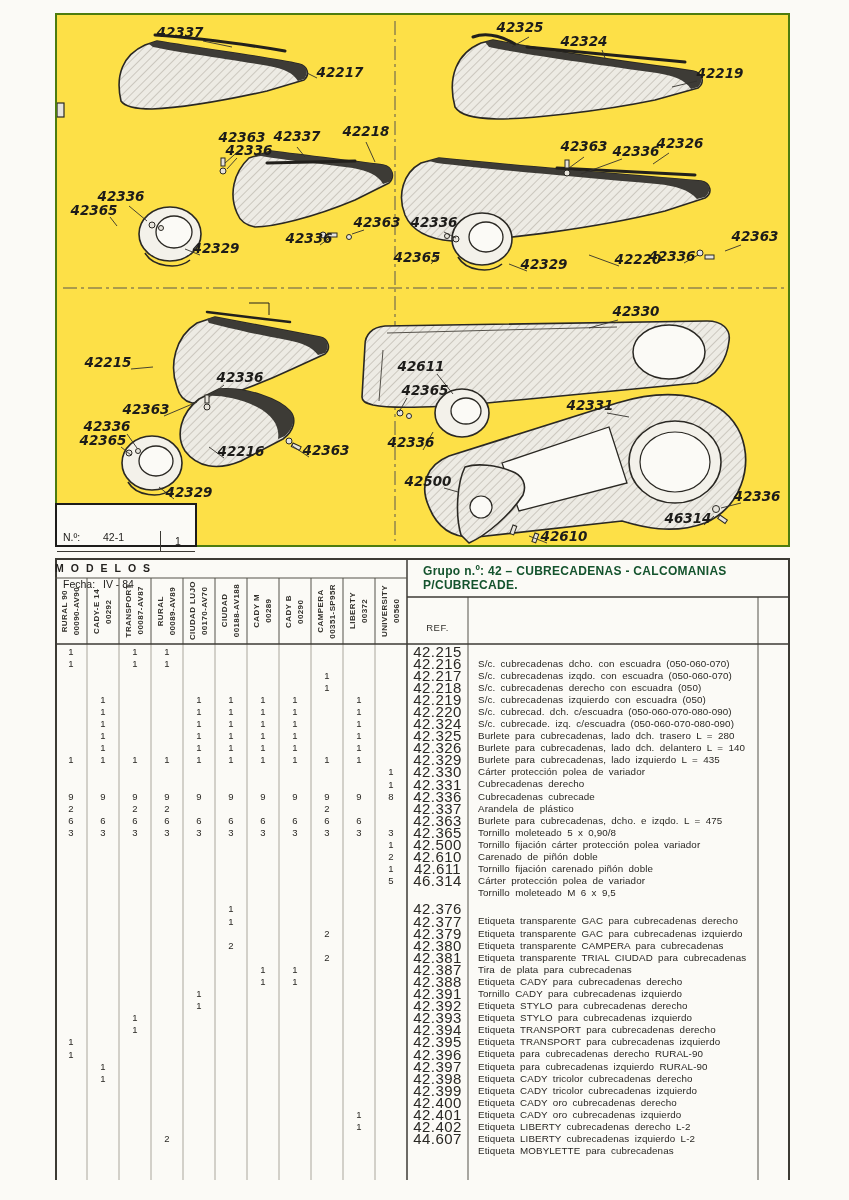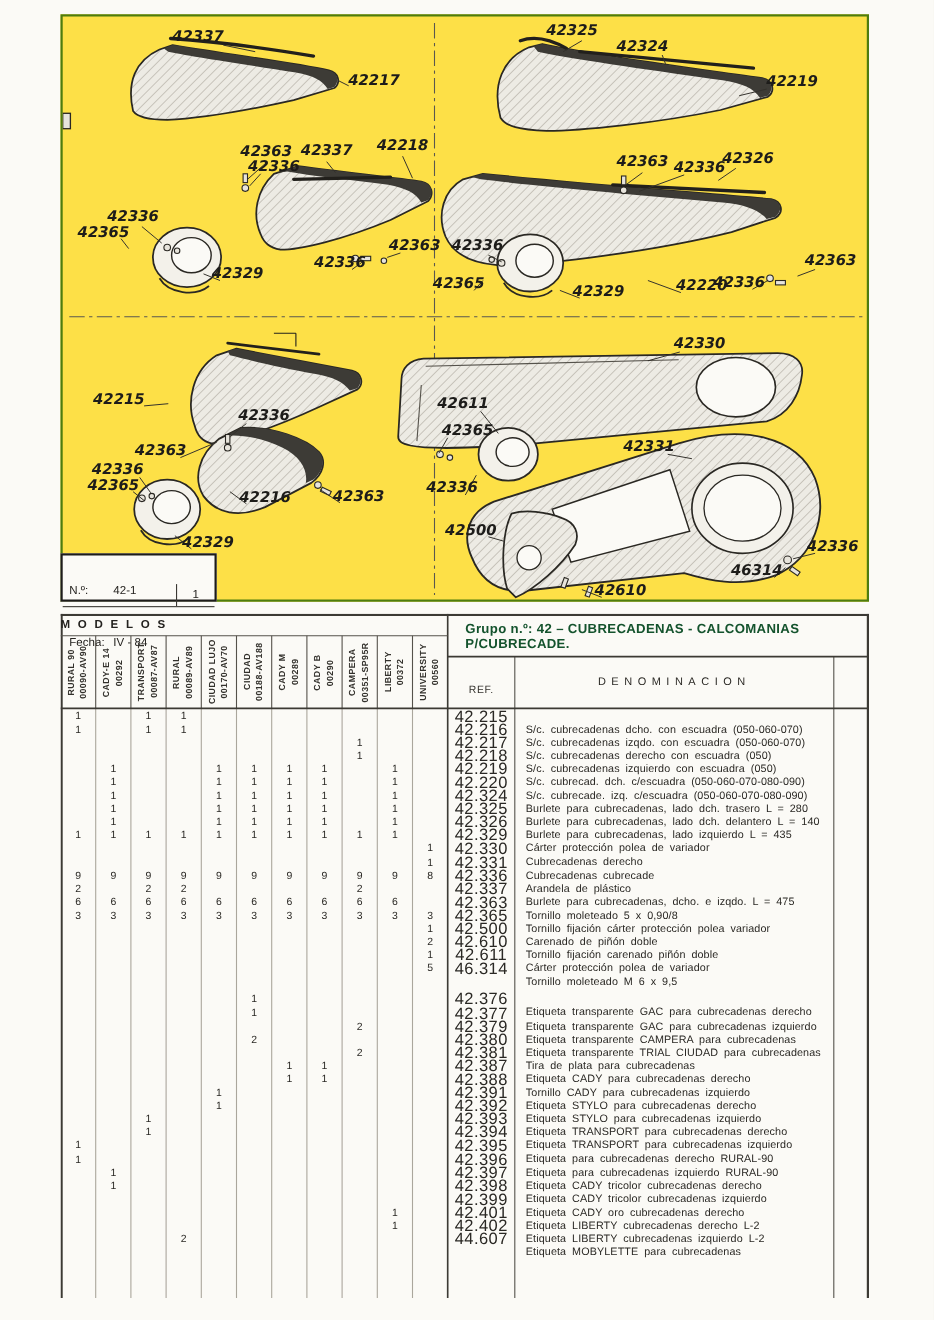--- a/index.html
+++ b/index.html
@@ -327,21 +327,20 @@
         <div class="mh-cell">
           <div class="mh-rot">LIBERTY<br>00372</div>
         </div>
         <div class="mh-cell">
           <div class="mh-rot">UNIVERSITY<br>00560</div>
         </div>
       </div>
 
     <div class="grupo">Grupo n.º: 42 – CUBRECADENAS - CALCOMANIAS P/CUBRECADE.</div>
     <div class="ref-h">REF.</div>
-    <div class="den-h">DENOMINACION</div>
 
     <div class="tbody" id="table-body">
         <div class="trow">
           <div class="qty">1</div>
           <div class="qty"></div>
           <div class="qty">1</div>
           <div class="qty">1</div>
           <div class="qty"></div>
           <div class="qty"></div>
           <div class="qty"></div>
@@ -917,20 +916,36 @@
         <div class="trow">
           <div class="qty"></div>
           <div class="qty"></div>
           <div class="qty"></div>
           <div class="qty"></div>
           <div class="qty"></div>
           <div class="qty"></div>
           <div class="qty"></div>
           <div class="qty"></div>
           <div class="qty"></div>
+          <div class="qty"></div>
+          <div class="qty"></div>
+          <div class="refc">42.400</div>
+          <div class="denc">Etiqueta CADY oro cubrecadenas izquierdo</div>
+          <div class="endc"></div>
+        </div>
+        <div class="trow">
+          <div class="qty"></div>
+          <div class="qty"></div>
+          <div class="qty"></div>
+          <div class="qty"></div>
+          <div class="qty"></div>
+          <div class="qty"></div>
+          <div class="qty"></div>
+          <div class="qty"></div>
+          <div class="qty"></div>
           <div class="qty">1</div>
           <div class="qty"></div>
           <div class="refc">42.401</div>
           <div class="denc">Etiqueta LIBERTY cubrecadenas derecho L-2</div>
           <div class="endc"></div>
         </div>
         <div class="trow">
           <div class="qty"></div>
           <div class="qty"></div>
           <div class="qty"></div>

